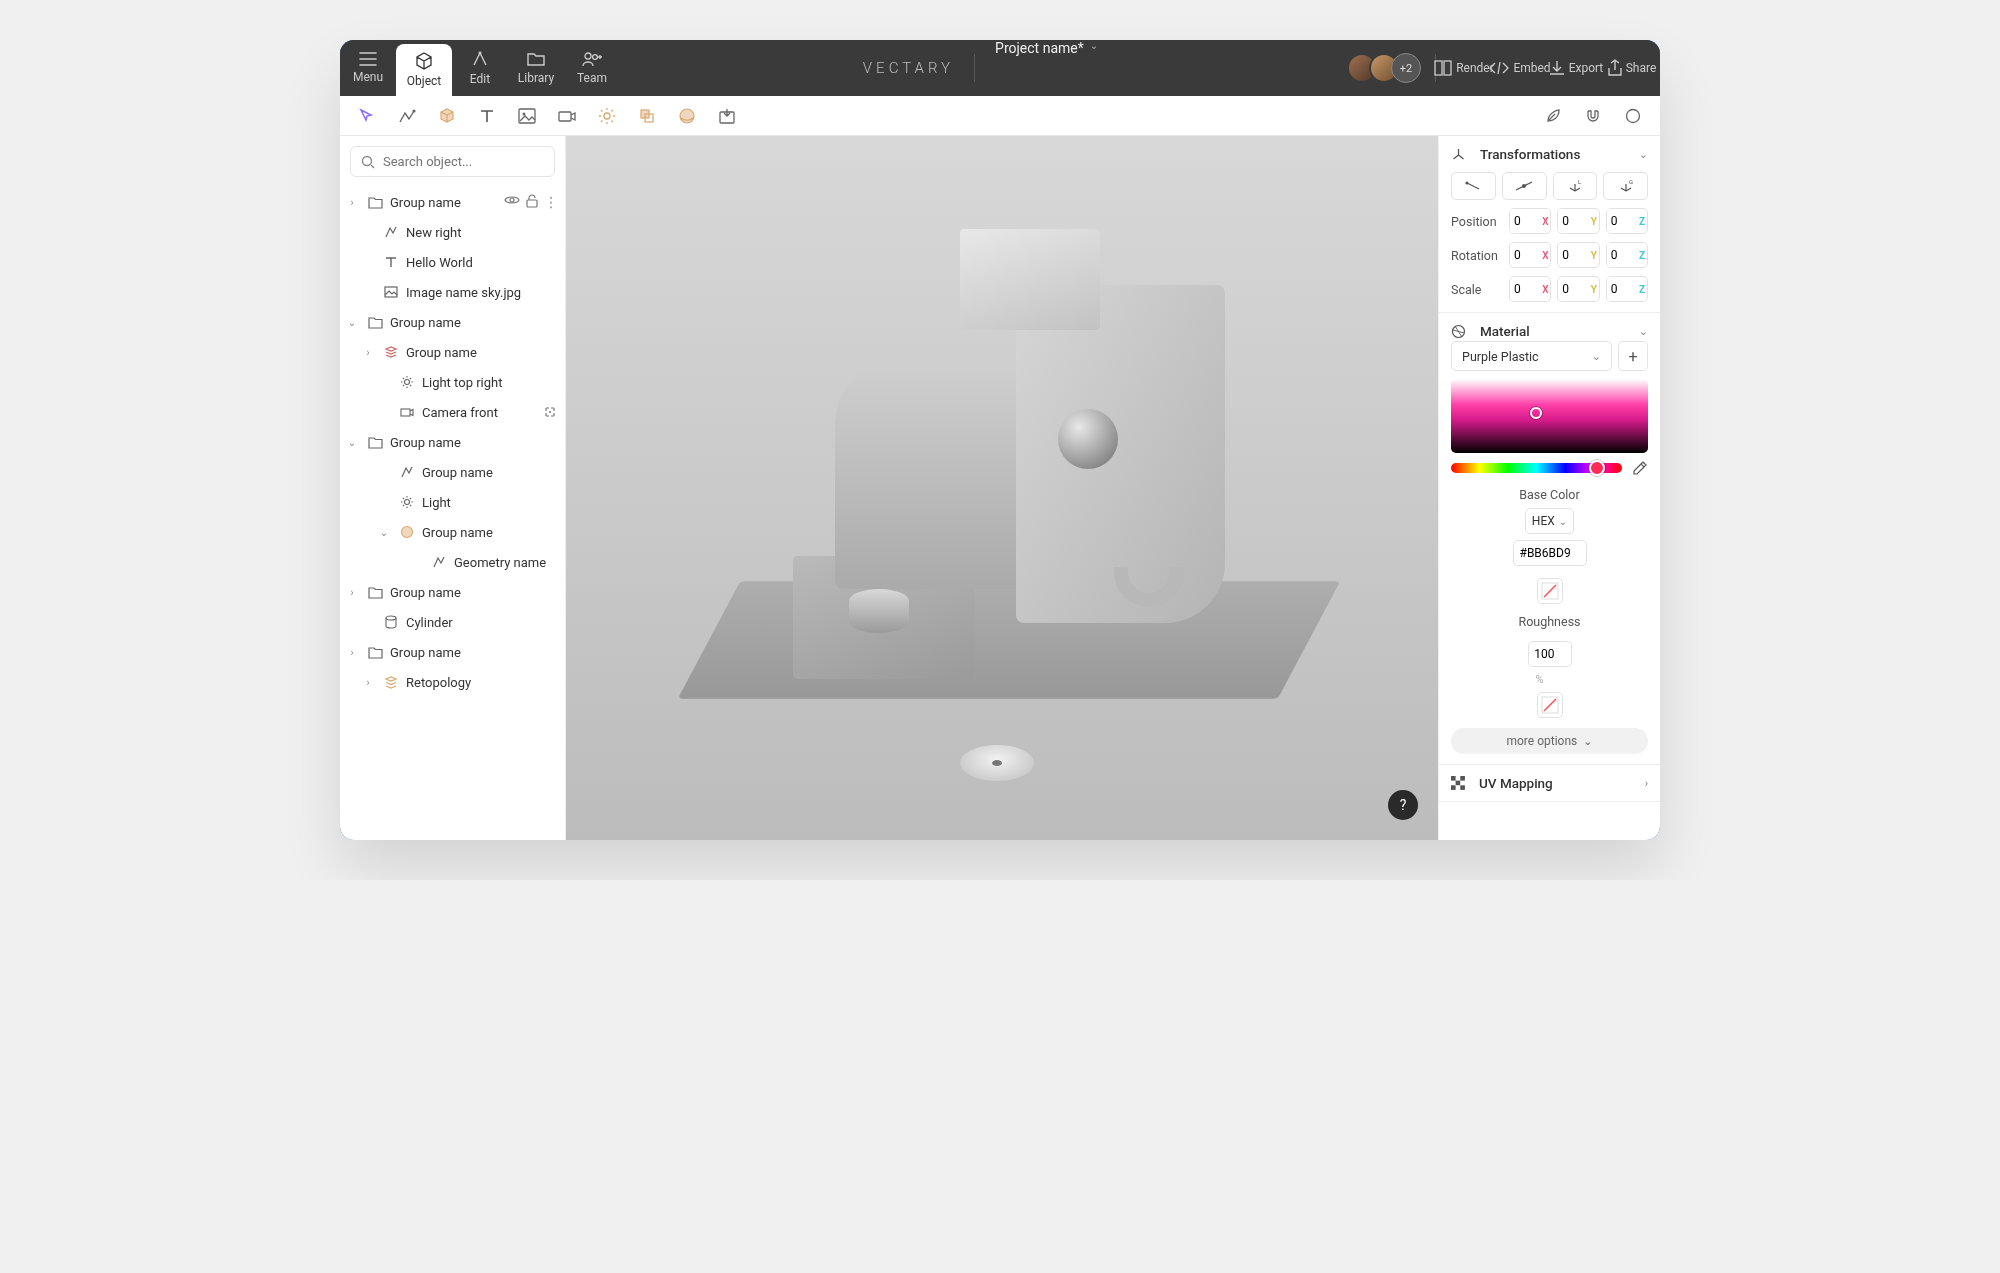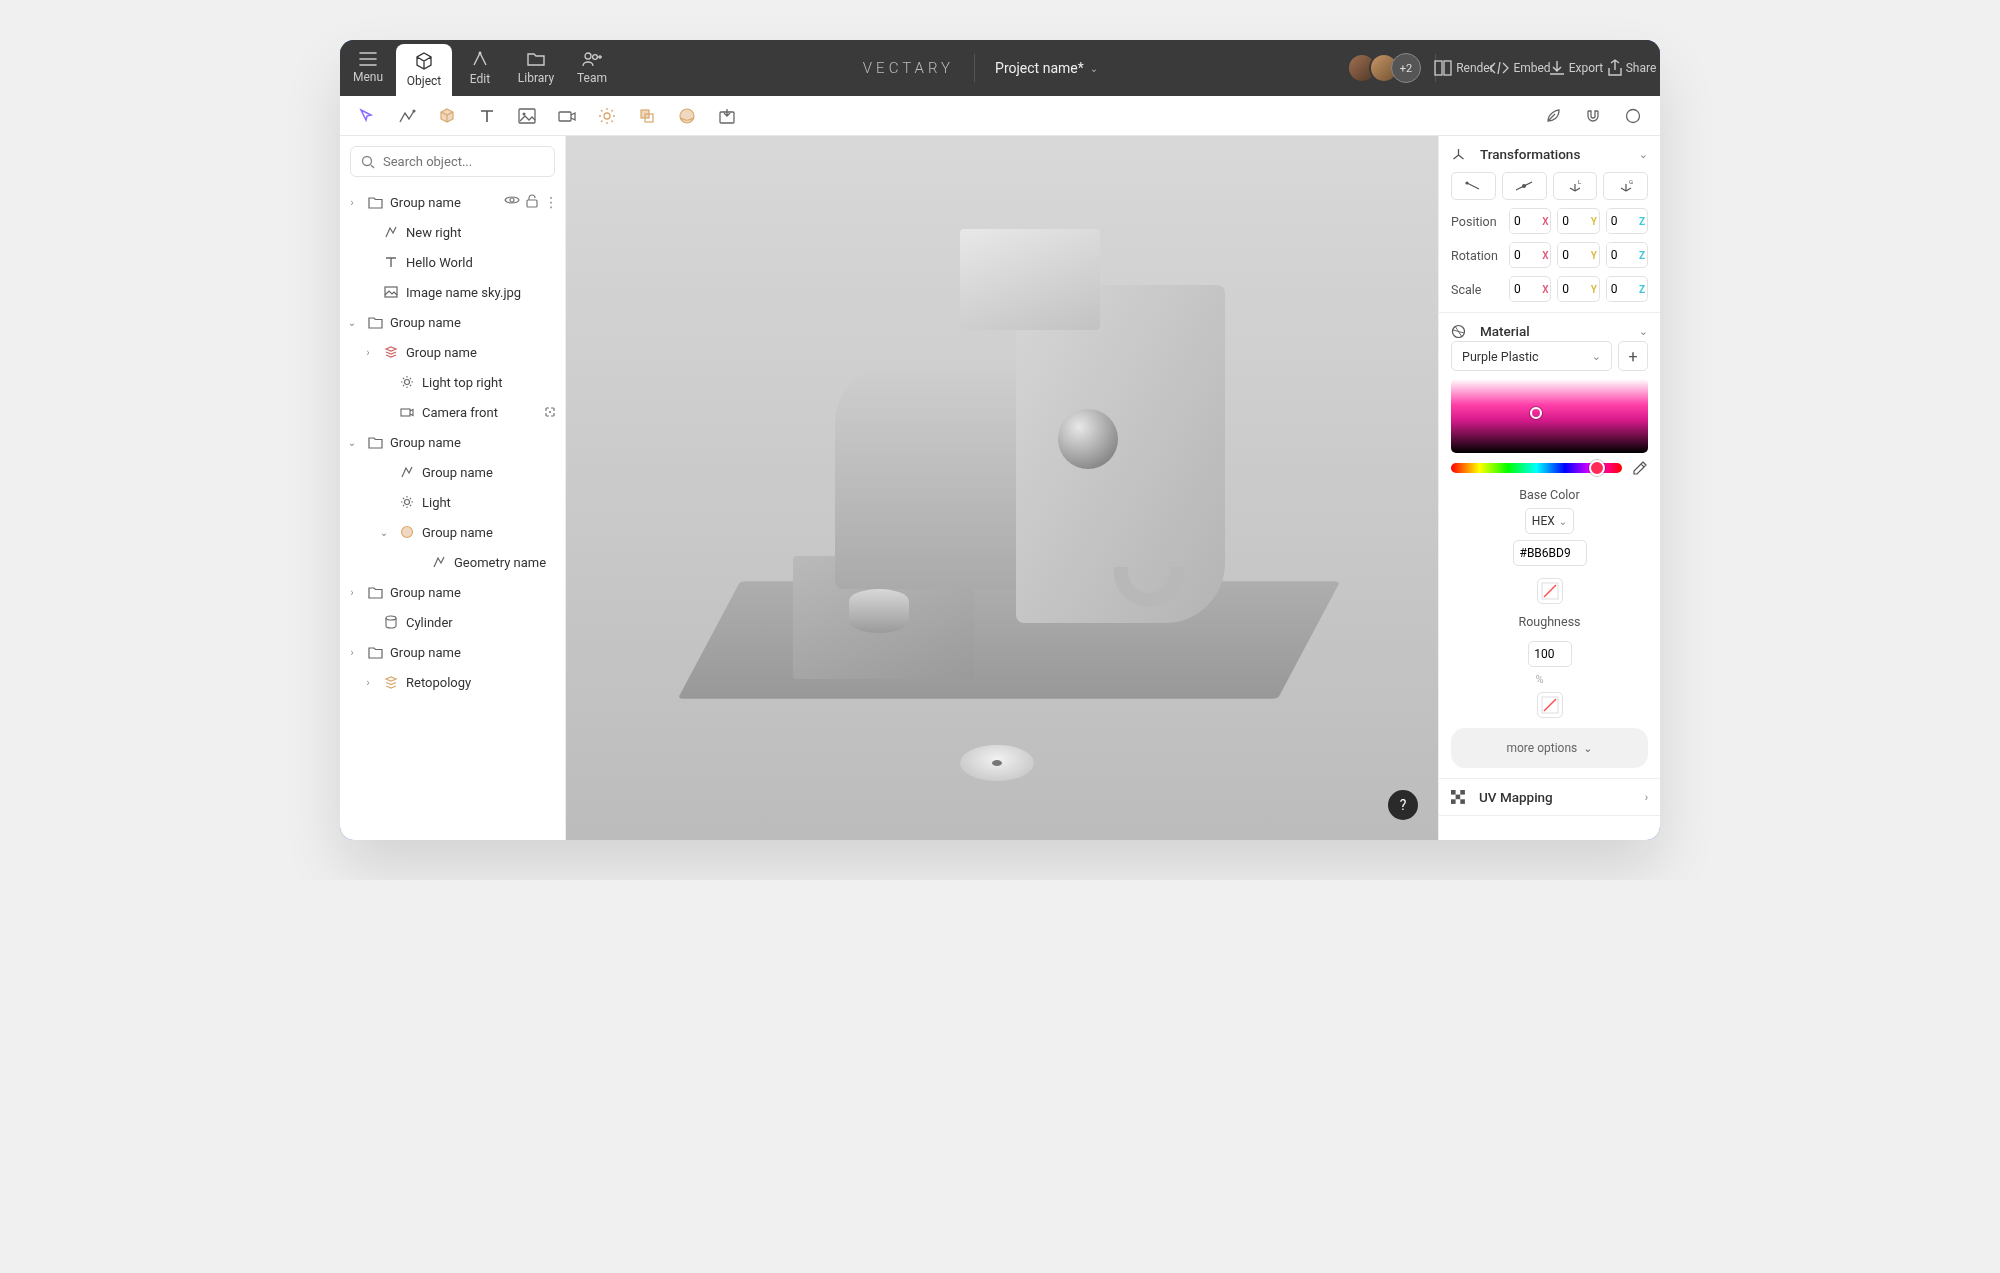--- a/index.html
+++ b/index.html
@@ -6,21 +6,21 @@
 body { background: #f0f0f0; padding: 40px; }
 .app { width: 1320px; height: 800px; margin: 0 auto; background: #1d4ed8; border-radius: 14px; overflow: hidden; box-shadow: 0 30px 60px rgba(0,0,0,0.12); display: flex; flex-direction: column; }
 
 
 .topbar { height: 56px; background: #3a3a3a; display: flex; align-items: stretch; color: #ccc; font-size: 12px; }
 .topbar .tab-btn { width: 56px; display: flex; flex-direction: column; align-items: center; justify-content: center; gap: 4px; cursor: pointer; }
 .topbar .tab-btn.active { background: #fff; color: #333; border-radius: 8px 8px 0 0; margin-top: 4px; }
 .topbar .tab-btn .ticon { font-size: 17px; }
 .topbar .brand { flex: 0 0 auto; margin-left: auto; display: flex; align-items: center; color: #bbb; font-size: 15px; letter-spacing: 4px; font-weight: 300; padding: 0 20px; }
 .topbar .divider { width: 1px; background: #555; margin: 14px 0; }
-.topbar .proj { display: flex; align-items: center; padding: 0 20px; color: #eee; font-size: 14px; gap: 6px; cursor: pointer; margin-right: auto; }
+.topbar .proj { display: flex; padding: 0 20px; color: #eee; font-size: 14px; gap: 6px; cursor: pointer; margin-right: auto; }
 .topbar .avatars { display: flex; align-items: center; padding: 0 14px; gap: -6px; }
 .topbar .avatar { width: 30px; height: 30px; border-radius: 50%; background: linear-gradient(135deg,#8a5a3a,#4a3a2a); border: 2px solid #3a3a3a; margin-left: -8px; }
 .topbar .avatar.extra { background: #555; color: #ddd; display: flex; align-items: center; justify-content: center; font-size: 11px; border: 1px solid #888; }
 .topbar .right-btn { width: 56px; display: flex; flex-direction: row; align-items: center; justify-content: center; gap: 4px; cursor: pointer; }
 
 
 .toolbar { height: 40px; background: #fff; border-bottom: 1px solid #e8e8e8; display: flex; align-items: center; padding: 0 8px; gap: 2px; }
 .toolbar .tool { width: 38px; height: 32px; display: flex; align-items: center; justify-content: center; cursor: pointer; font-size: 16px; color: #555; border-radius: 4px; position: relative; }
 .toolbar .tool.accent { color: #8a6aff; }
 .toolbar .tool.tan svg path, .toolbar .tool.tan svg rect, .toolbar .tool.tan svg circle { stroke: #d9a86c; }
@@ -83,21 +83,21 @@
 .hue .drop { width:18px; height:18px; color:#555; cursor:pointer; display:flex; align-items:center; justify-content:center; }
 .kv { display: flex; align-items: center; gap: 6px; margin-top: 10px; flex-direction: column; }
 .kv .k { flex: 0 0 auto; color: #555; }
 .kv .mini { height: 26px; border: 1px solid #e2e2e2; border-radius: 5px; padding: 0 6px; display: flex; align-items: center; gap: 4px; font-size: 12px; cursor: pointer; }
 .kv input.hex { height: 26px; width: 74px; border: 1px solid #e2e2e2; border-radius: 5px; padding: 0 6px; font-size: 12px; outline:none; }
 .kv .chip { width: 26px; height: 26px; border: 1px solid #e2e2e2; border-radius: 5px; display:flex; align-items:center; justify-content:center; cursor:pointer; }
 .kv .chip svg line { stroke:#ff4d4d; }
 .kv .push { margin-left:auto; }
 .kv .num { width: 44px; height: 26px; border: 1px solid #e2e2e2; border-radius: 5px; text-align: right; padding: 0 4px; font-size: 12px; outline:none; }
 .kv .unit { color:#aaa; font-size:11px; margin-left:-20px; pointer-events:none; position:relative; }
-.more { margin-top: 10px; background: #f1f1f1; border-radius: 14px; height: 40px; display: flex; align-items: center; justify-content: center; gap: 6px; color: #666; font-size: 12px; cursor: pointer; }
+.more { margin-top: 10px; background: #f1f1f1; border-radius: 14px; height: 26px; display: flex; align-items: center; justify-content: center; gap: 6px; color: #666; font-size: 12px; cursor: pointer; }
 
 svg { display: block; }
 </style>
 </head>
 <body>
 
 <div class="app">
 
   <div class="topbar">
     <div class="tab-btn">

